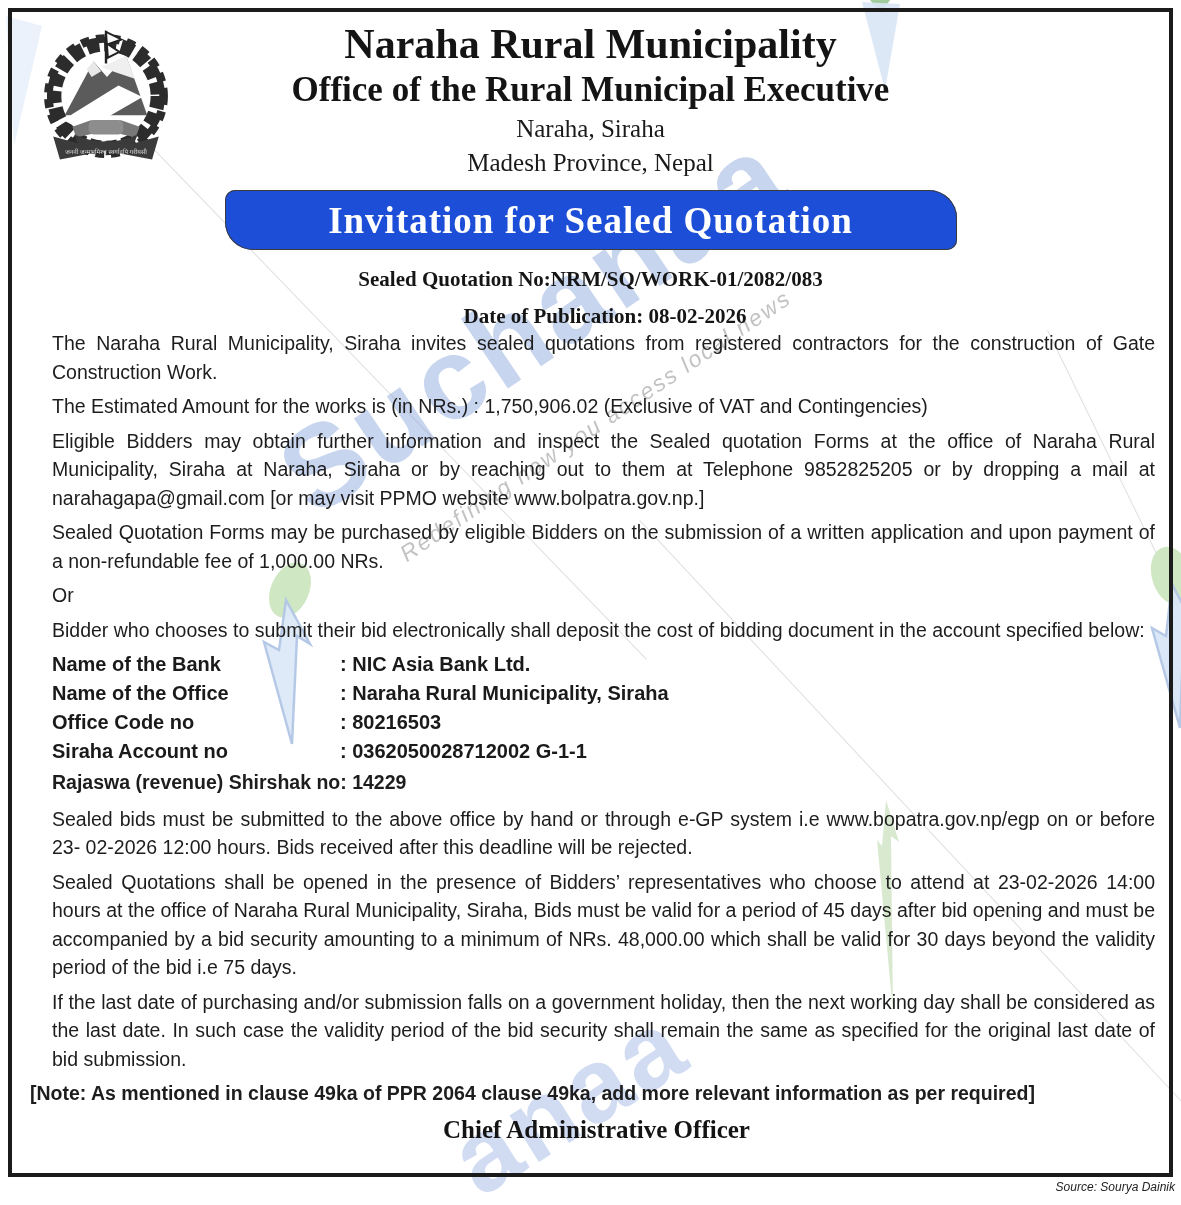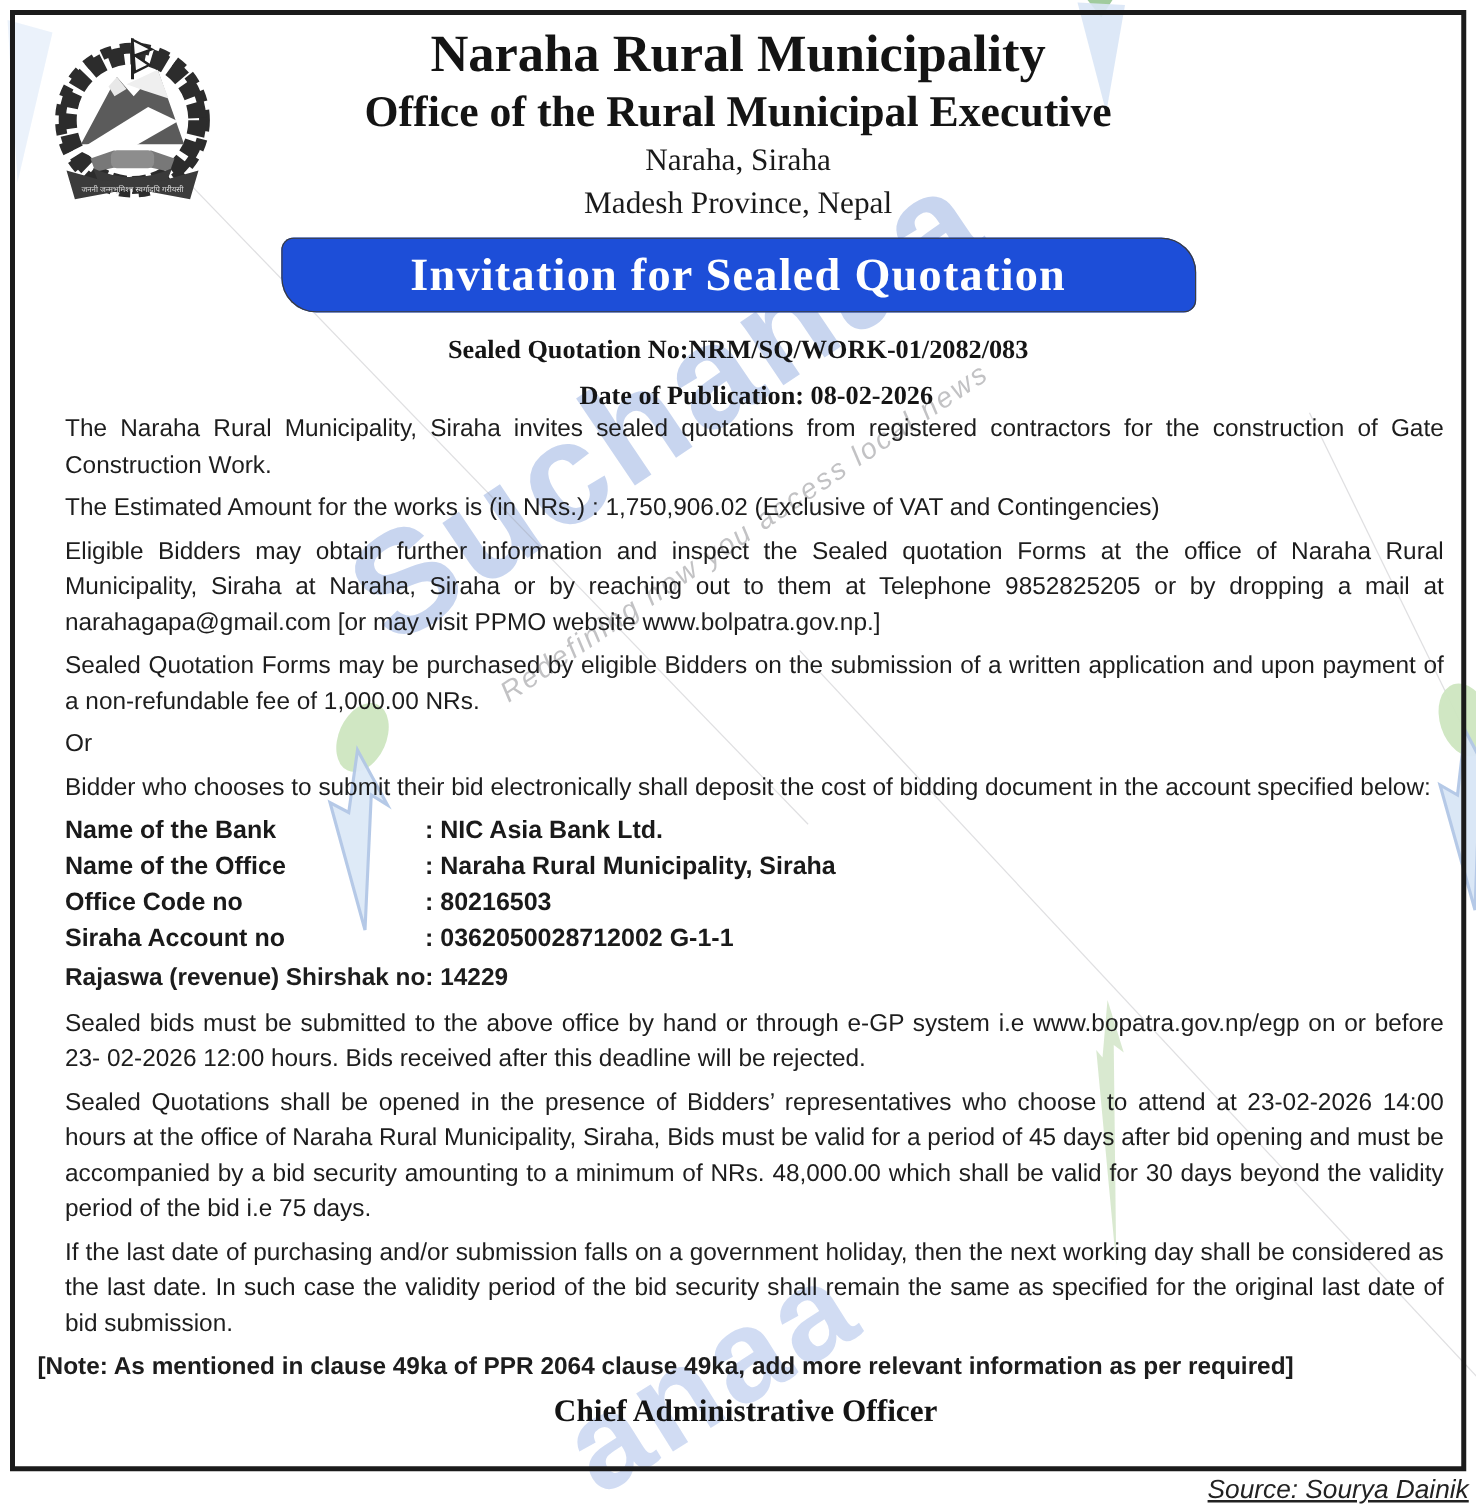--- a/index.html
+++ b/index.html
@@ -113,21 +113,21 @@
   .signature{
     margin:8px 0 0 0;padding-right:14px;
     text-align:center;
     font-family:"Liberation Serif", serif;
     font-size:25px;font-weight:bold;color:#141414;
   }
 
   
   .source-line{
     position:absolute;right:6px;top:1180px;z-index:2;
-    font-size:21px;font-style:italic;color:#222;text-decoration:underline;
+    font-size:12px;font-style:italic;color:#222;
   }
 </style>
 </head>
 <body>
 
 <div class="screen">
 
   <div class="decor">
     <div class="wm-brand">Suchanaa</div>
     <div class="wm-tagline">Redefining how you access local news</div>

